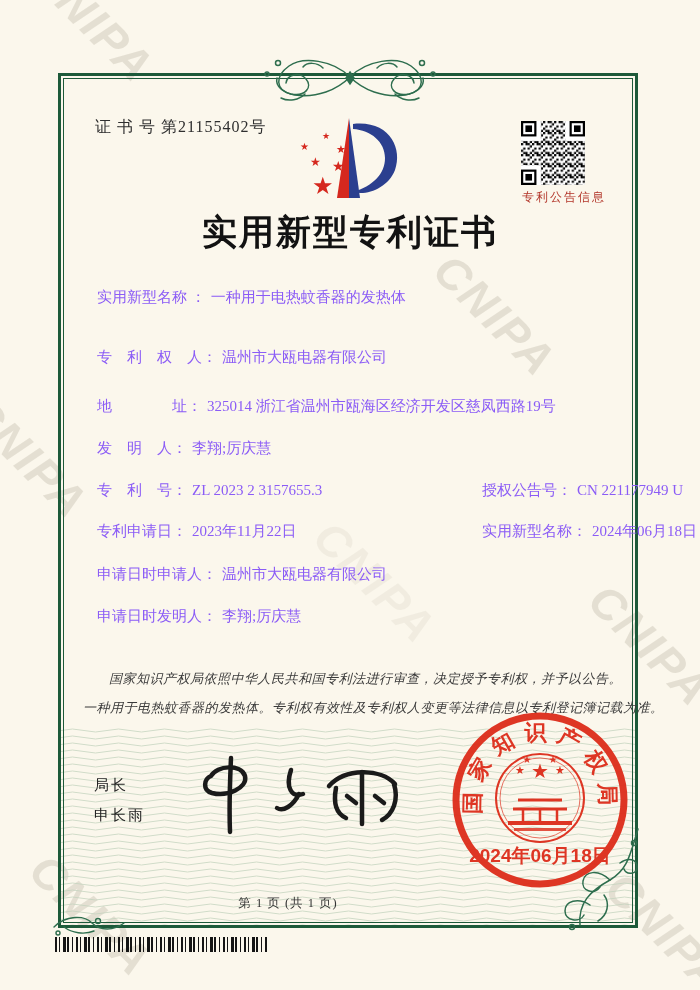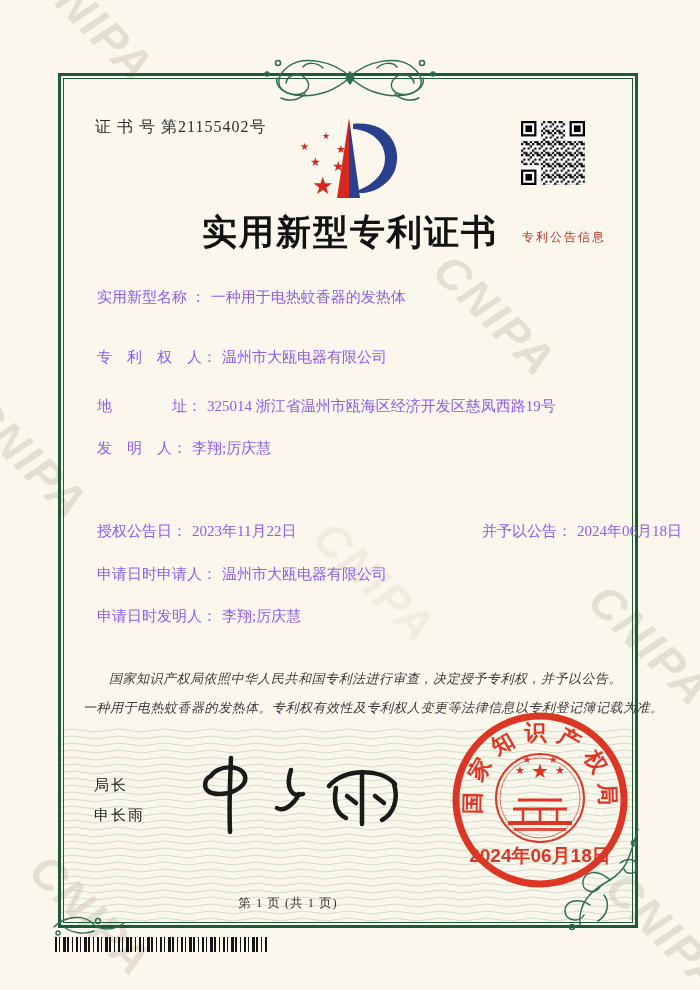--- a/index.html
+++ b/index.html
@@ -17,21 +17,21 @@
 
   .ornament{position:absolute;}
 
   .cert-no{position:absolute;left:95px;top:117px;font-size:16px;color:#2f2f2f;letter-spacing:1px;}
 
   .logo{position:absolute;left:290px;top:112px;width:120px;height:92px;}
   .logo .star{position:absolute;color:#d5281e;line-height:1;}
 
   .qr{position:absolute;left:521px;top:121px;width:64px;height:64px;}
   .qr-label{position:absolute;left:506px;top:189px;width:116px;text-align:center;
-      font-size:12px;color:#b3372b;letter-spacing:2px;margin-top:40px;}
+      font-size:12px;color:#b3372b;letter-spacing:2px;}
 
   .title{position:absolute;left:0;top:209px;width:700px;text-align:center;
       font-size:35px;font-weight:bold;color:#121212;letter-spacing:2px;}
 
   .field-row{position:absolute;left:97px;font-size:15px;color:#8b5cf6;white-space:nowrap;}
   .field-row .val{margin-left:5px;}
   .field-pair2{position:absolute;left:385px;top:0;}
   .r0{top:288px}.r1{top:348px}.r2{top:397px}.r3{top:439px}
   .r4{top:481px}.r5{top:522px}.r6{top:565px}.r7{top:607px}
 
@@ -187,24 +187,30 @@
   </div>
   <div class="field-row r1">
     <span>专　利　权　人：</span><span class="val">温州市大瓯电器有限公司</span>
   </div>
   <div class="field-row r2">
     <span>地　　　　址：</span><span class="val">325014 浙江省温州市瓯海区经济开发区慈凤西路19号</span>
   </div>
   <div class="field-row r3">
     <span>发　明　人：</span><span class="val">李翔;厉庆慧</span>
   </div>
+  <div class="field-row r4">
+    <span>专　利　号：</span><span class="val">ZL 2023 2 3157655.3</span>
+    <span class="field-pair2">
+      <span>授权公告号：</span><span class="val">CN 221177949 U</span>
+    </span>
+  </div>
   <div class="field-row r5">
-    <span>授权公告日：</span><span class="val">2023年11月22日</span>
+    <span>专利申请日：</span><span class="val">2023年11月22日</span>
     <span class="field-pair2">
-      <span>并予以公告：</span><span class="val">2024年06月18日</span>
+      <span>实用新型名称：</span><span class="val">2024年06月18日</span>
     </span>
   </div>
   <div class="field-row r6">
     <span>申请日时申请人：</span><span class="val">温州市大瓯电器有限公司</span>
   </div>
   <div class="field-row r7">
     <span>申请日时发明人：</span><span class="val">李翔;厉庆慧</span>
   </div>
 
   <div class="statement">

